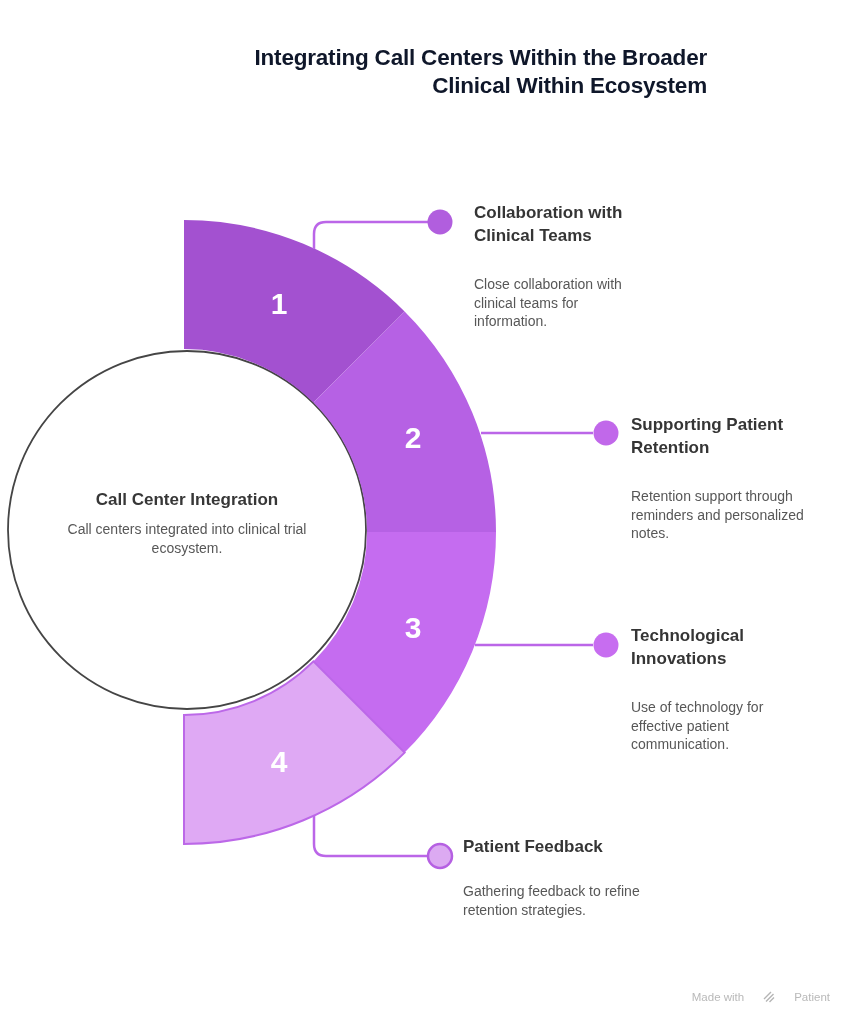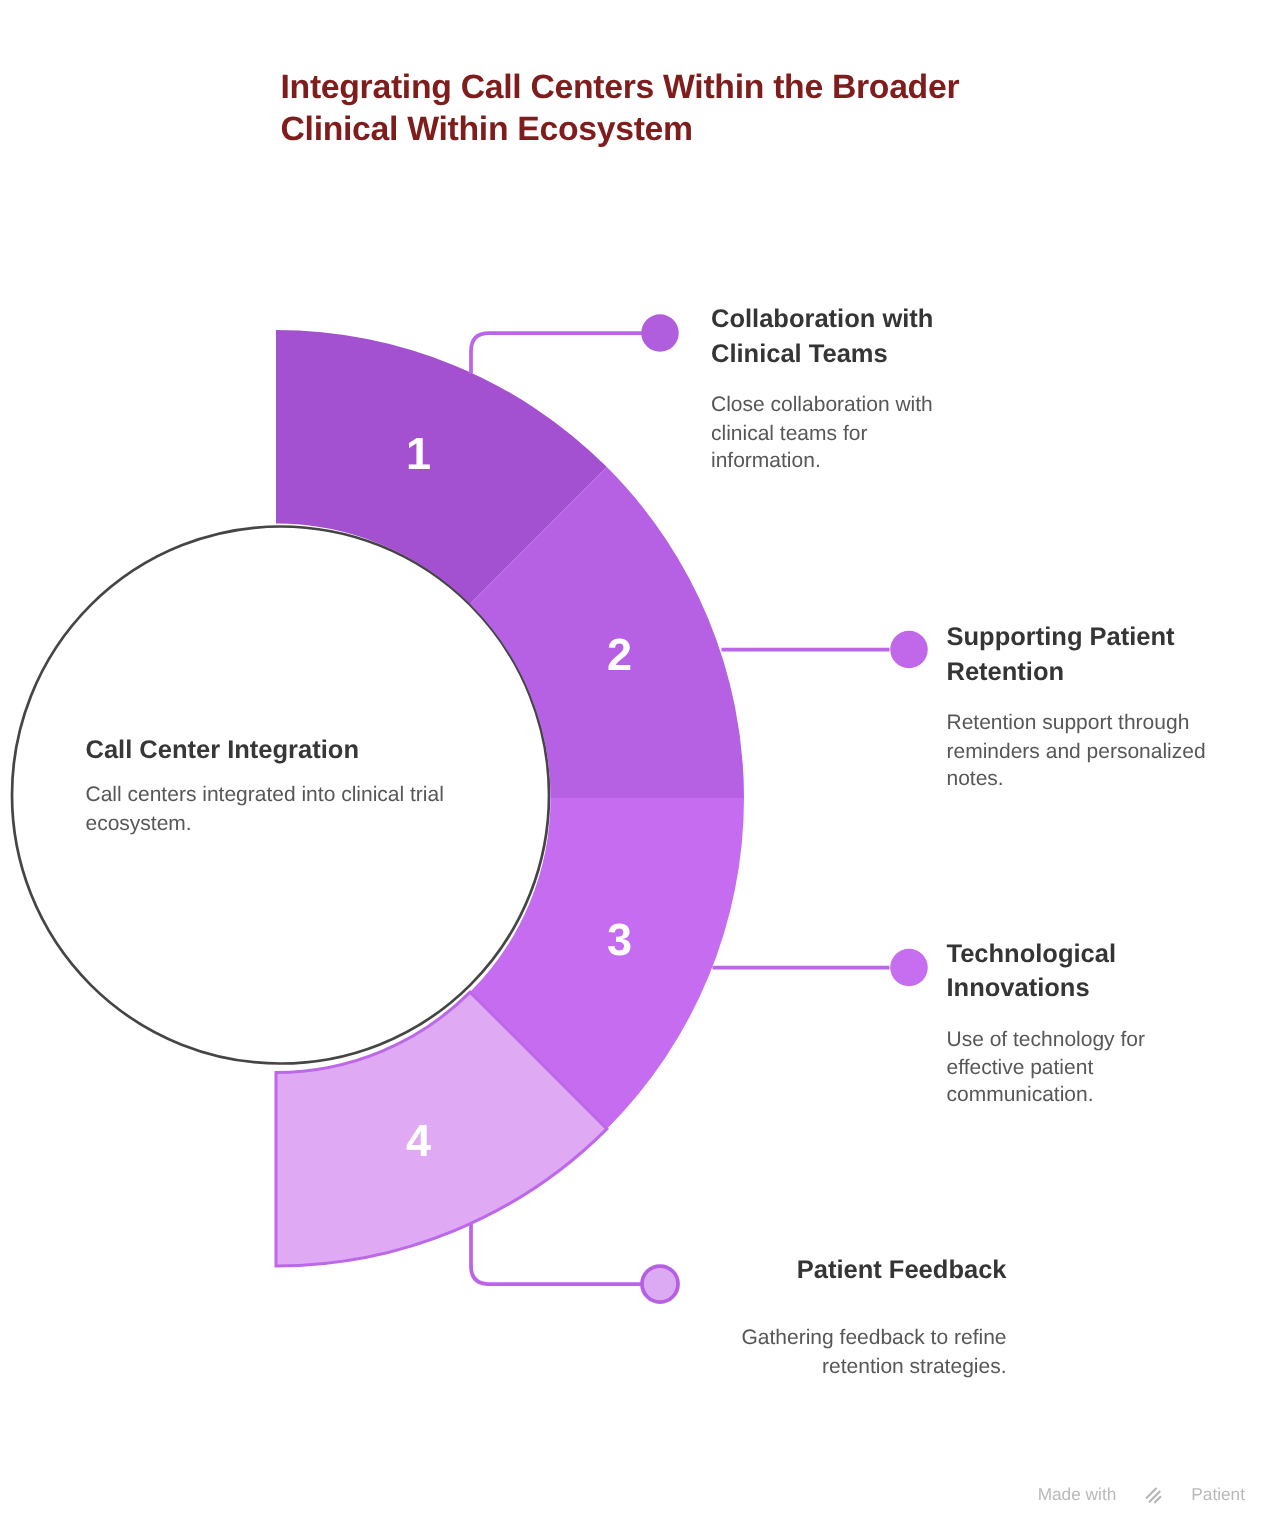--- a/index.html
+++ b/index.html
@@ -2,47 +2,47 @@
 <html><head>
 <meta charset="utf-8">
 <style>
   html,body{margin:0;padding:0;background:#ffffff;}
   .stage{
     position:relative;width:852px;height:1024px;background:#ffffff;overflow:hidden;
     font-family:"Liberation Sans","DejaVu Sans",sans-serif;
   }
   .page-title{
     position:absolute;left:187px;top:44px;width:520px;
-    text-align:left;font-weight:bold;font-size:22.5px;line-height:28px;
-    color:#7f1d1d;letter-spacing:-0.2px;
+    text-align:right;font-weight:bold;font-size:22.5px;line-height:28px;
+    color:#0f172a;letter-spacing:-0.2px;
   }
   .diagram-svg{position:absolute;left:0;top:0;}
   .seg{stroke:none;}
   .seg4{stroke:#bc68e8;stroke-width:2;}
   .center-ring{fill:#ffffff;stroke:#454545;stroke-width:1.8;}
   .connector{fill:none;stroke:#bb66e8;stroke-width:2.5;}
   .dot{stroke:none;}
   .dot-outlined{stroke:#b560e2;stroke-width:2.5;}
   .seg-num{
     fill:#ffffff;font-weight:bold;font-size:30px;
     font-family:"Liberation Sans","DejaVu Sans",sans-serif;
     text-anchor:middle;dominant-baseline:central;
   }
   .center-text{
-    position:absolute;left:57px;top:488px;width:260px;text-align:left;
+    position:absolute;left:57px;top:488px;width:260px;text-align:center;
   }
   .center-title{font-weight:bold;font-size:17px;line-height:23px;color:#373737;}
   .center-desc{margin-top:9px;font-size:14px;line-height:19px;color:#575757;}
   .callout{position:absolute;}
   .callout-title{font-weight:bold;font-size:17px;line-height:23px;color:#353535;}
-  .callout-desc{margin-top:13px;font-size:14px;line-height:18.5px;color:#575757;}
+  .callout-desc{margin-top:28px;font-size:14px;line-height:18.5px;color:#575757;}
   .callout-1{left:474px;top:201px;width:175px;}
   .callout-2{left:631px;top:413px;width:192px;}
   .callout-3{left:631px;top:624px;width:175px;}
-  .callout-4{left:463px;top:835px;width:208px;text-align:right;}
+  .callout-4{left:463px;top:835px;width:208px;}
   .callout-4 .callout-desc{margin-top:24px;}
   .watermark{
     position:absolute;right:22px;top:991px;
     font-size:11.5px;color:#b9b9b9;display:flex;align-items:center;gap:19px;
   }
   .napkin-icon{display:inline-block;}
 </style>
 </head>
 <body>
 

